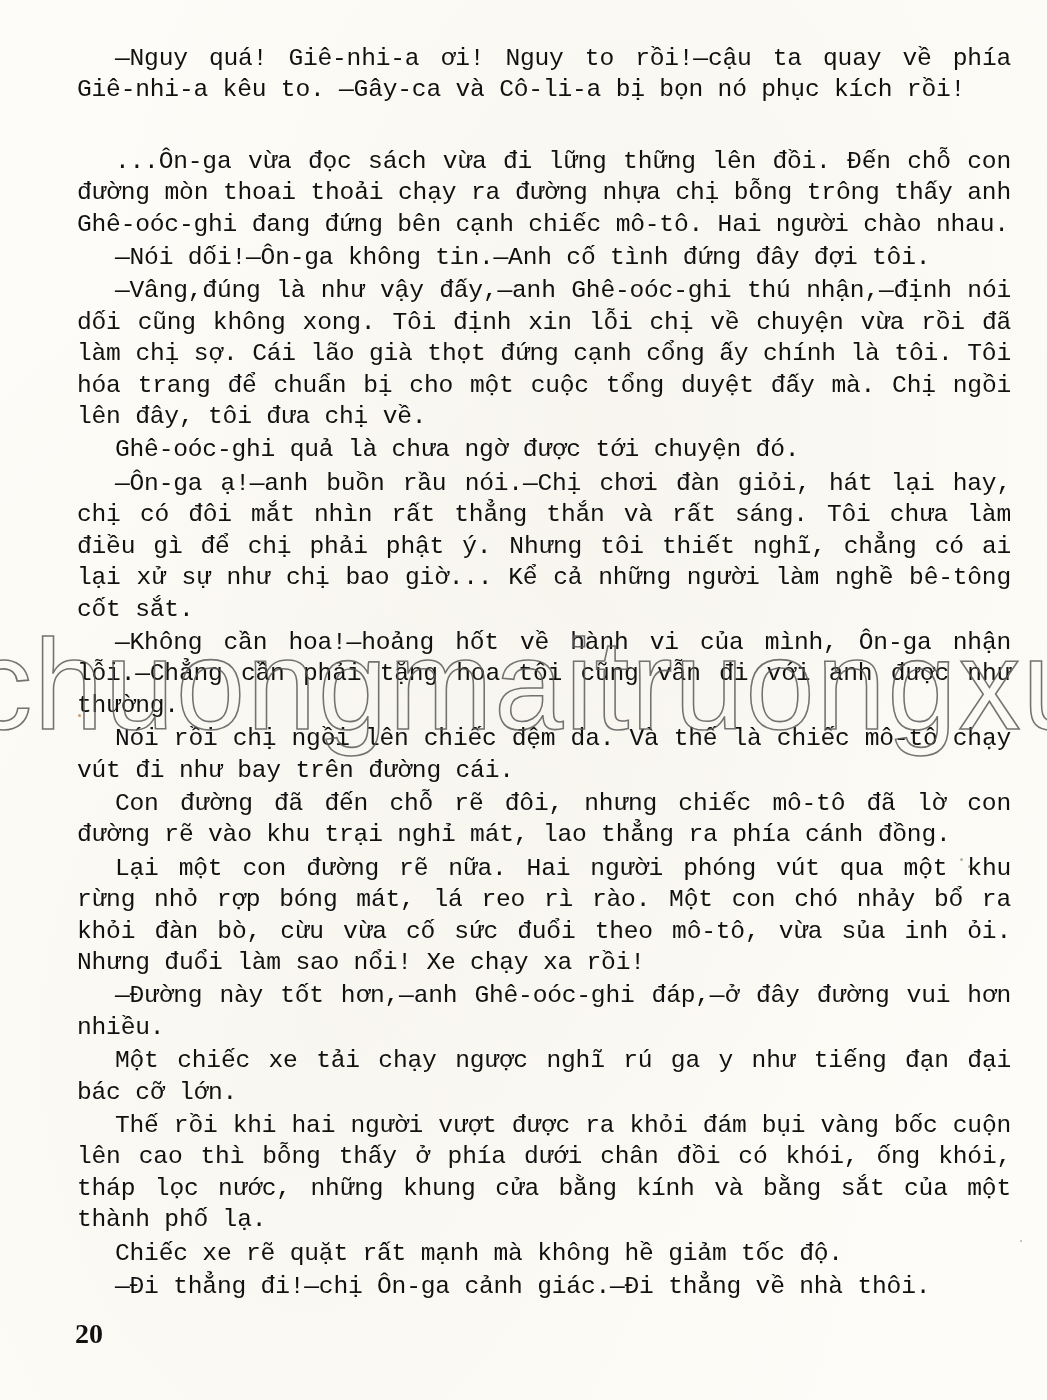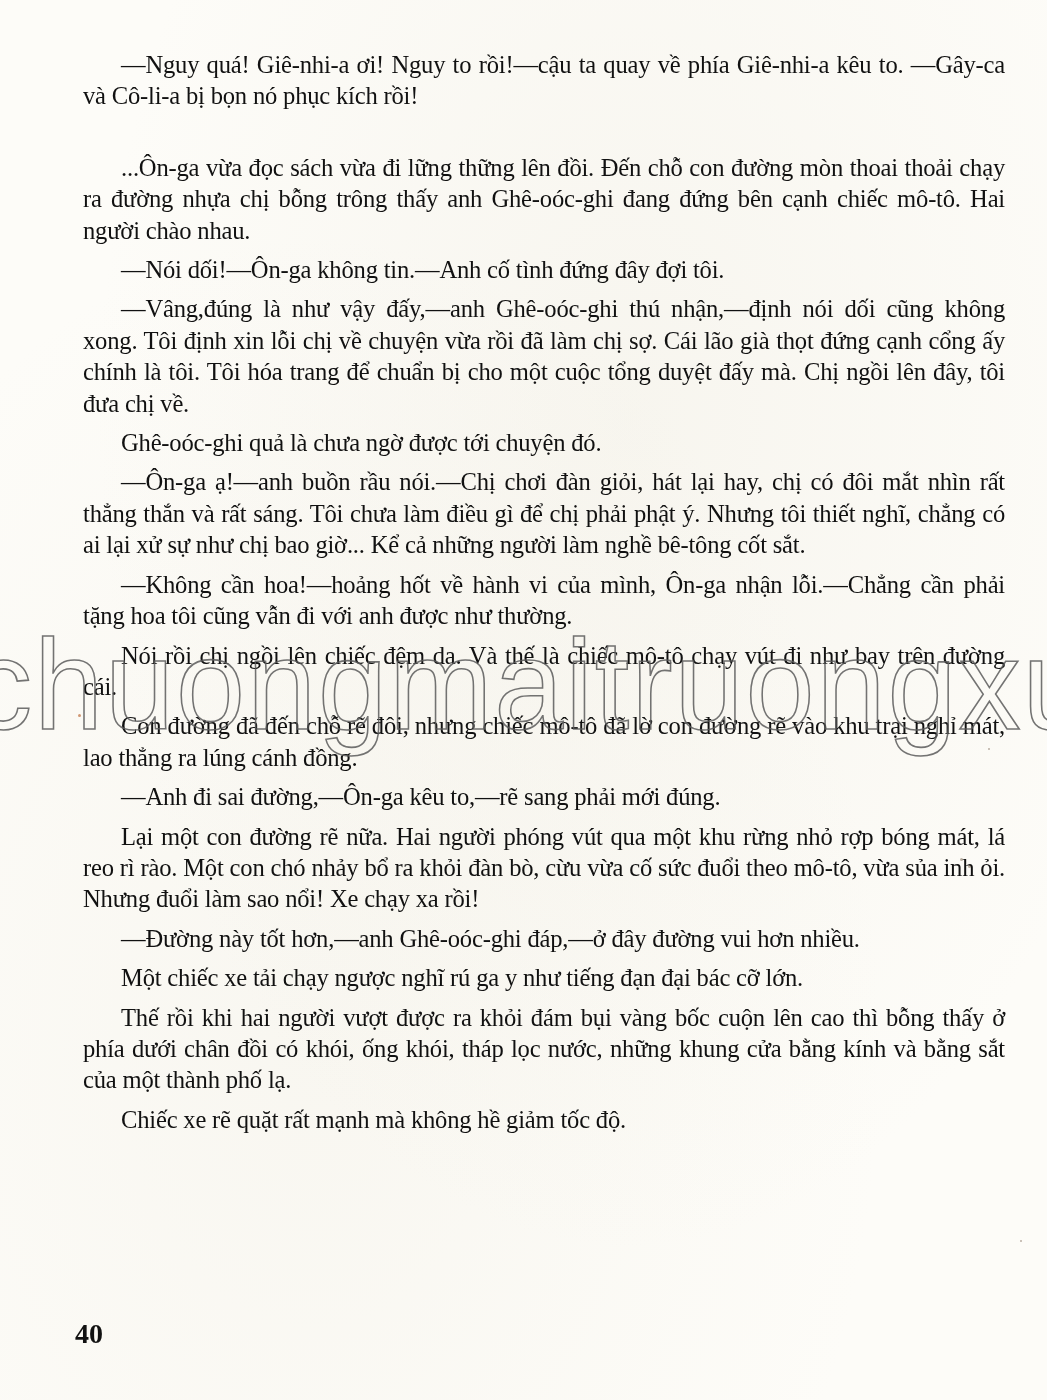--- a/index.html
+++ b/index.html
@@ -29,24 +29,25 @@
       position: absolute;
       left: 75px;
       top: 41px;
       width: 938px;
       font-size: 24.6px;
       line-height: 31.4px;
       text-align: justify;
       letter-spacing: -0.2px;
     }
     .para {
-      margin: 8px;
+      margin: 2px;
       text-indent: 38px;
       text-align: justify;
       text-align-last: left;
+      font-family: Liberation Mono, monospace;
     }
     .para.gap-before {
       margin-top: 40px;
     }
     .page-number {
       position: absolute;
       left: 75px;
       top: 1318px;
       font-family: "Liberation Serif", serif;
       font-weight: bold;
@@ -82,30 +83,30 @@
 
   <div class="text-block">
     <p class="para">—Nguy quá! Giê-nhi-a ơi! Nguy to rồi!—cậu ta quay về phía Giê-nhi-a kêu to. —Gây-ca và Cô-li-a bị bọn nó phục kích rồi!</p>
     <p class="para gap-before">...Ôn-ga vừa đọc sách vừa đi lững thững lên đồi. Đến chỗ con đường mòn thoai thoải chạy ra đường nhựa chị bỗng trông thấy anh Ghê-oóc-ghi đang đứng bên cạnh chiếc mô-tô. Hai người chào nhau.</p>
     <p class="para">—Nói dối!—Ôn-ga không tin.—Anh cố tình đứng đây đợi tôi.</p>
     <p class="para">—Vâng,đúng là như vậy đấy,—anh Ghê-oóc-ghi thú nhận,—định nói dối cũng không xong. Tôi định xin lỗi chị về chuyện vừa rồi đã làm chị sợ. Cái lão già thọt đứng cạnh cổng ấy chính là tôi. Tôi hóa trang để chuẩn bị cho một cuộc tổng duyệt đấy mà. Chị ngồi lên đây, tôi đưa chị về.</p>
     <p class="para">Ghê-oóc-ghi quả là chưa ngờ được tới chuyện đó.</p>
     <p class="para">—Ôn-ga ạ!—anh buồn rầu nói.—Chị chơi đàn giỏi, hát lại hay, chị có đôi mắt nhìn rất thẳng thắn và rất sáng. Tôi chưa làm điều gì để chị phải phật ý. Nhưng tôi thiết nghĩ, chẳng có ai lại xử sự như chị bao giờ... Kể cả những người làm nghề bê-tông cốt sắt.</p>
     <p class="para">—Không cần hoa!—hoảng hốt về hành vi của mình, Ôn-ga nhận lỗi.—Chẳng cần phải tặng hoa tôi cũng vẫn đi với anh được như thường.</p>
     <p class="para">Nói rồi chị ngồi lên chiếc đệm da. Và thế là chiếc mô-tô chạy vút đi như bay trên đường cái.</p>
-    <p class="para">Con đường đã đến chỗ rẽ đôi, nhưng chiếc mô-tô đã lờ con đường rẽ vào khu trại nghỉ mát, lao thẳng ra lúng cánh đồng.</p>
-    <p class="para">—Anh đi sai đường,—Ôn-ga kêu to,—rẽ sang phải mới đúng.</p>
+    <p class="para">Con đường đã đến chỗ rẽ đôi, nhưng chiếc mô-tô đã lờ con đường rẽ vào khu trại nghỉ mát, lao thẳng ra phía cánh đồng.</p>
     <p class="para">Lại một con đường rẽ nữa. Hai người phóng vút qua một khu rừng nhỏ rợp bóng mát, lá reo rì rào. Một con chó nhảy bổ ra khỏi đàn bò, cừu vừa cố sức đuổi theo mô-tô, vừa sủa inh ỏi. Nhưng đuổi làm sao nổi! Xe chạy xa rồi!</p>
     <p class="para">—Đường này tốt hơn,—anh Ghê-oóc-ghi đáp,—ở đây đường vui hơn nhiều.</p>
     <p class="para">Một chiếc xe tải chạy ngược nghĩ rú ga y như tiếng đạn đại bác cỡ lớn.</p>
     <p class="para">Thế rồi khi hai người vượt được ra khỏi đám bụi vàng bốc cuộn lên cao thì bỗng thấy ở phía dưới chân đồi có khói, ống khói, tháp lọc nước, những khung cửa bằng kính và bằng sắt của một thành phố lạ.</p>
     <p class="para">Chiếc xe rẽ quặt rất mạnh mà không hề giảm tốc độ.</p>
+    <p class="para">—Đi thẳng đi!—chị Ôn-ga cảnh giác.—Đi thẳng về nhà thôi.</p>
   </div>
 
-  <div class="page-number">40</div>
+  <div class="page-number">20</div>
 
   <div class="watermark">chuongmaitruongxua.vn</div>
 
   <span class="speck" style="left:78px; top:714px; background:rgba(190,110,60,0.7);"></span>
   <span class="speck" style="left:960px; top:858px;"></span>
   <span class="speck" style="left:968px; top:865px;"></span>
   <span class="speck" style="left:988px; top:748px; width:2px; height:2px;"></span>
   <span class="speck" style="left:1020px; top:1240px; width:2px; height:2px;"></span>
 </div>
 

